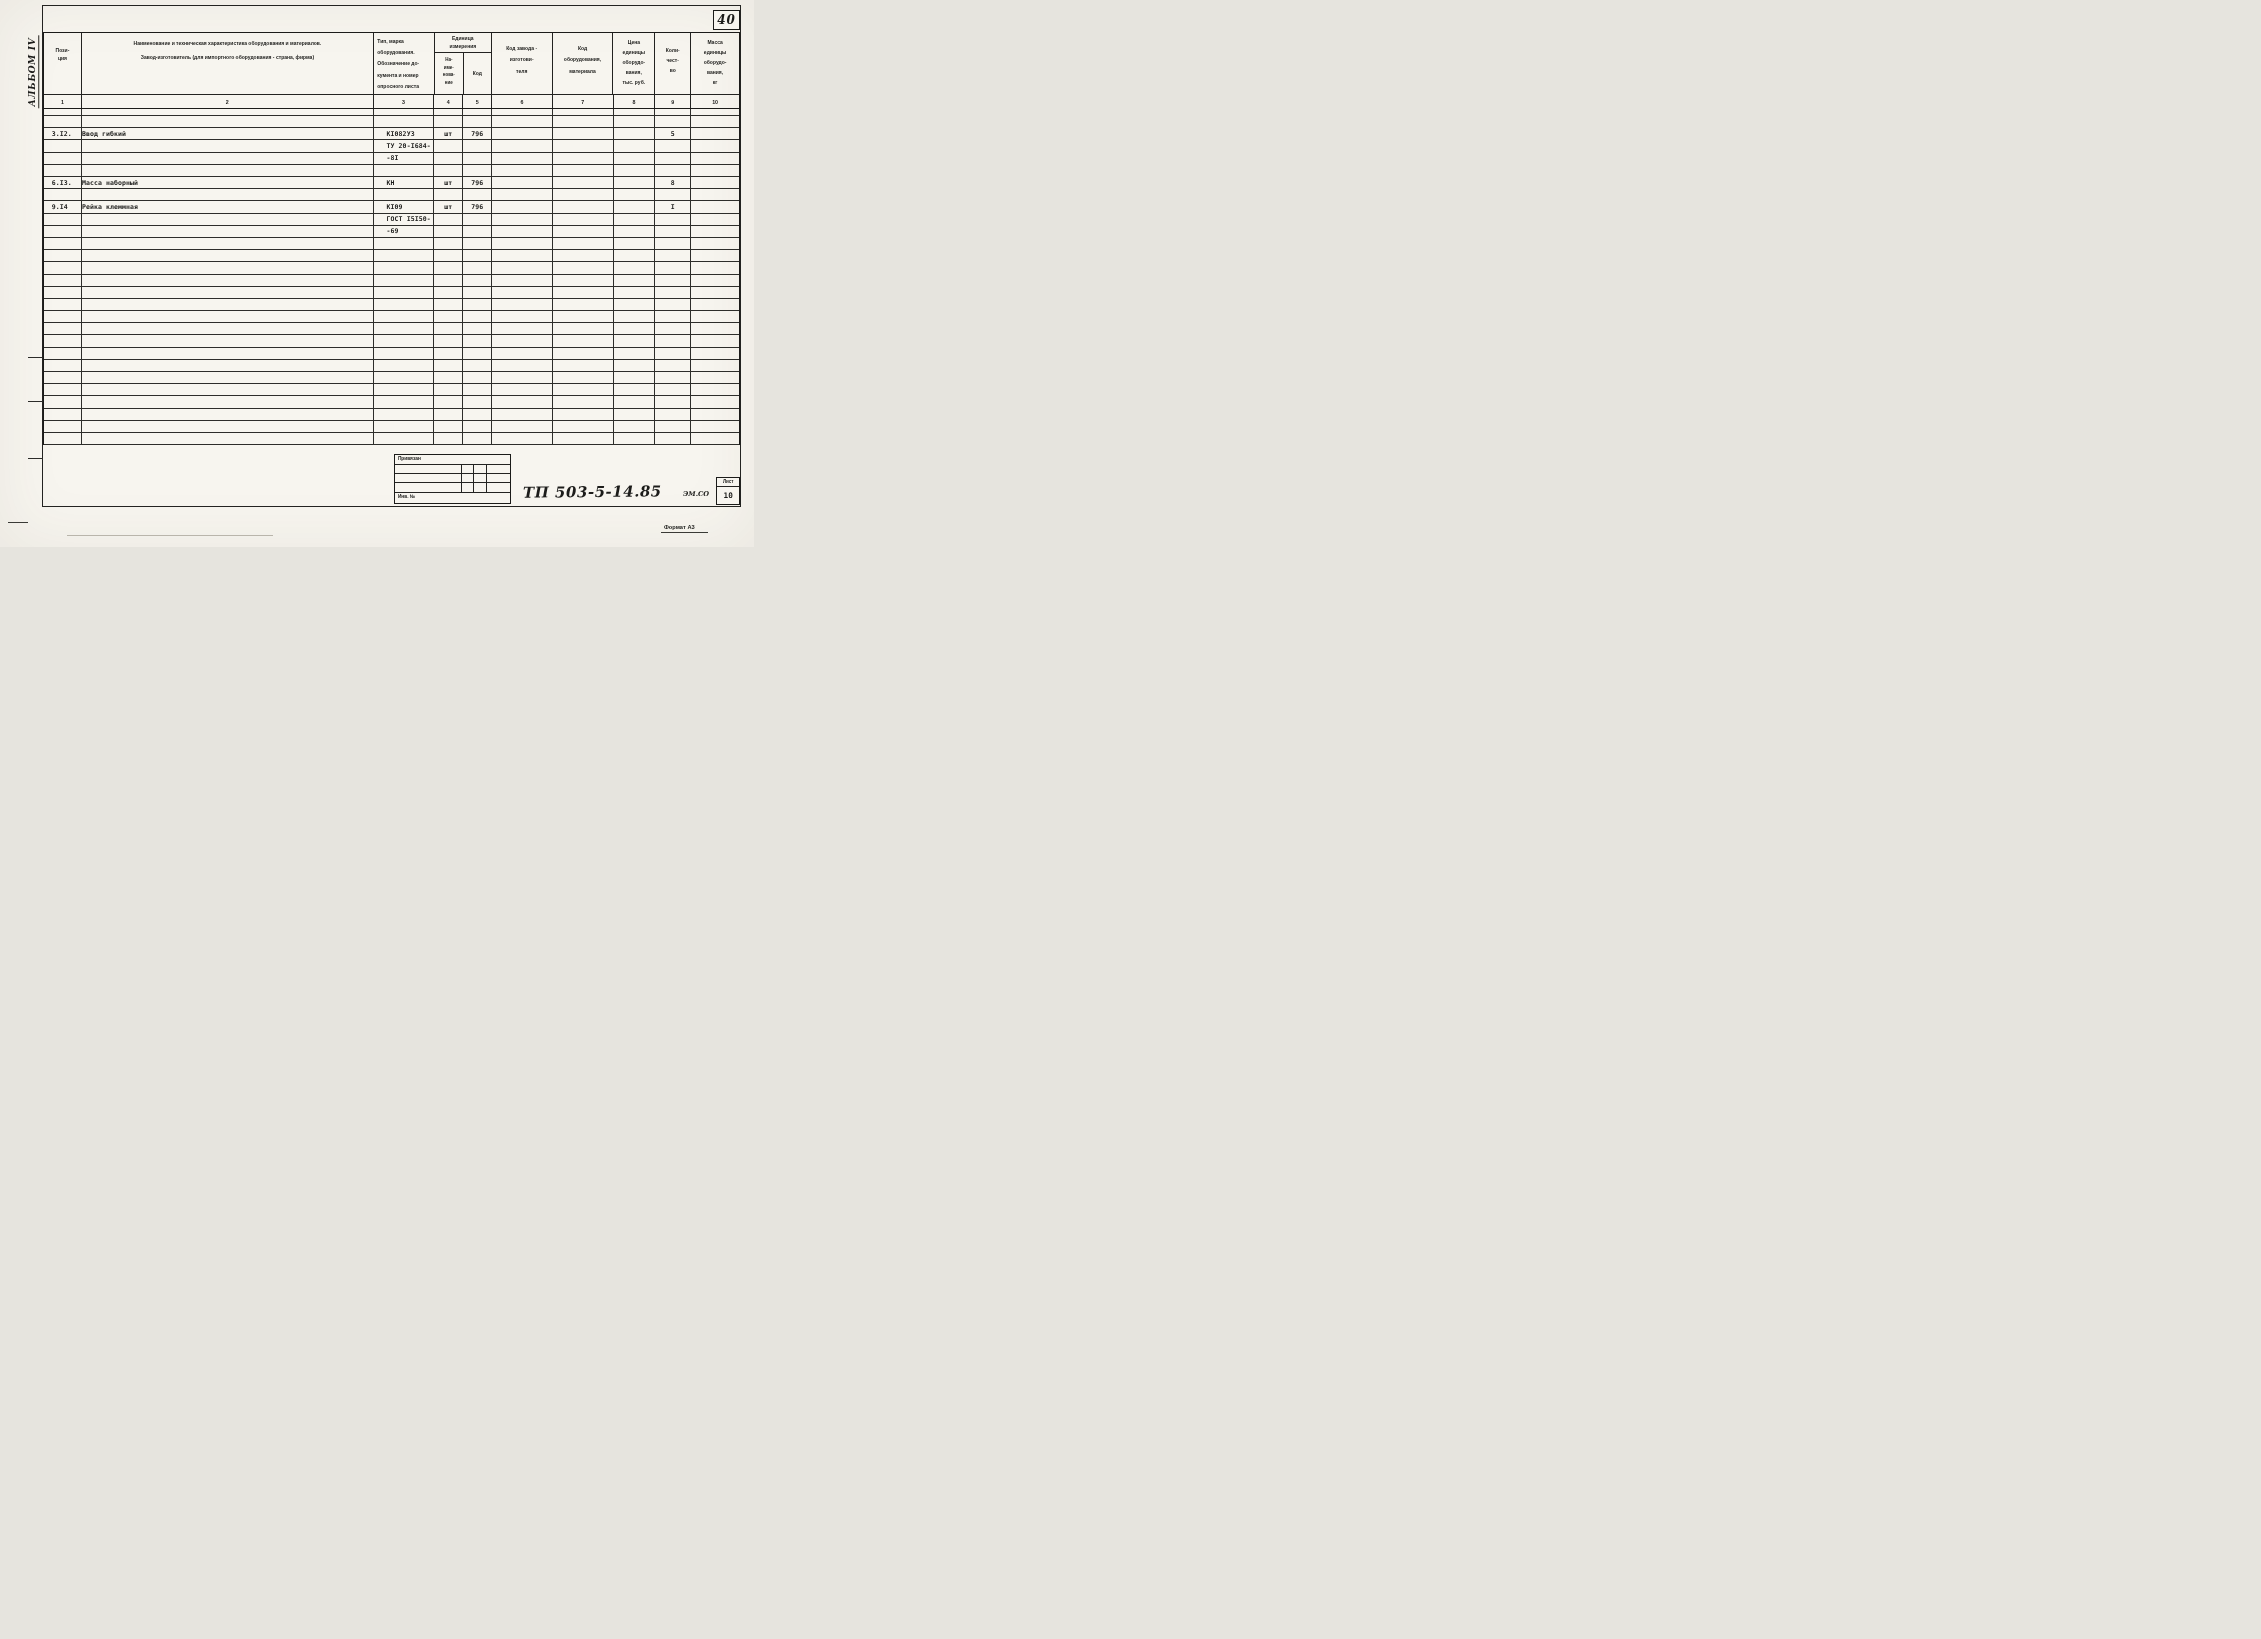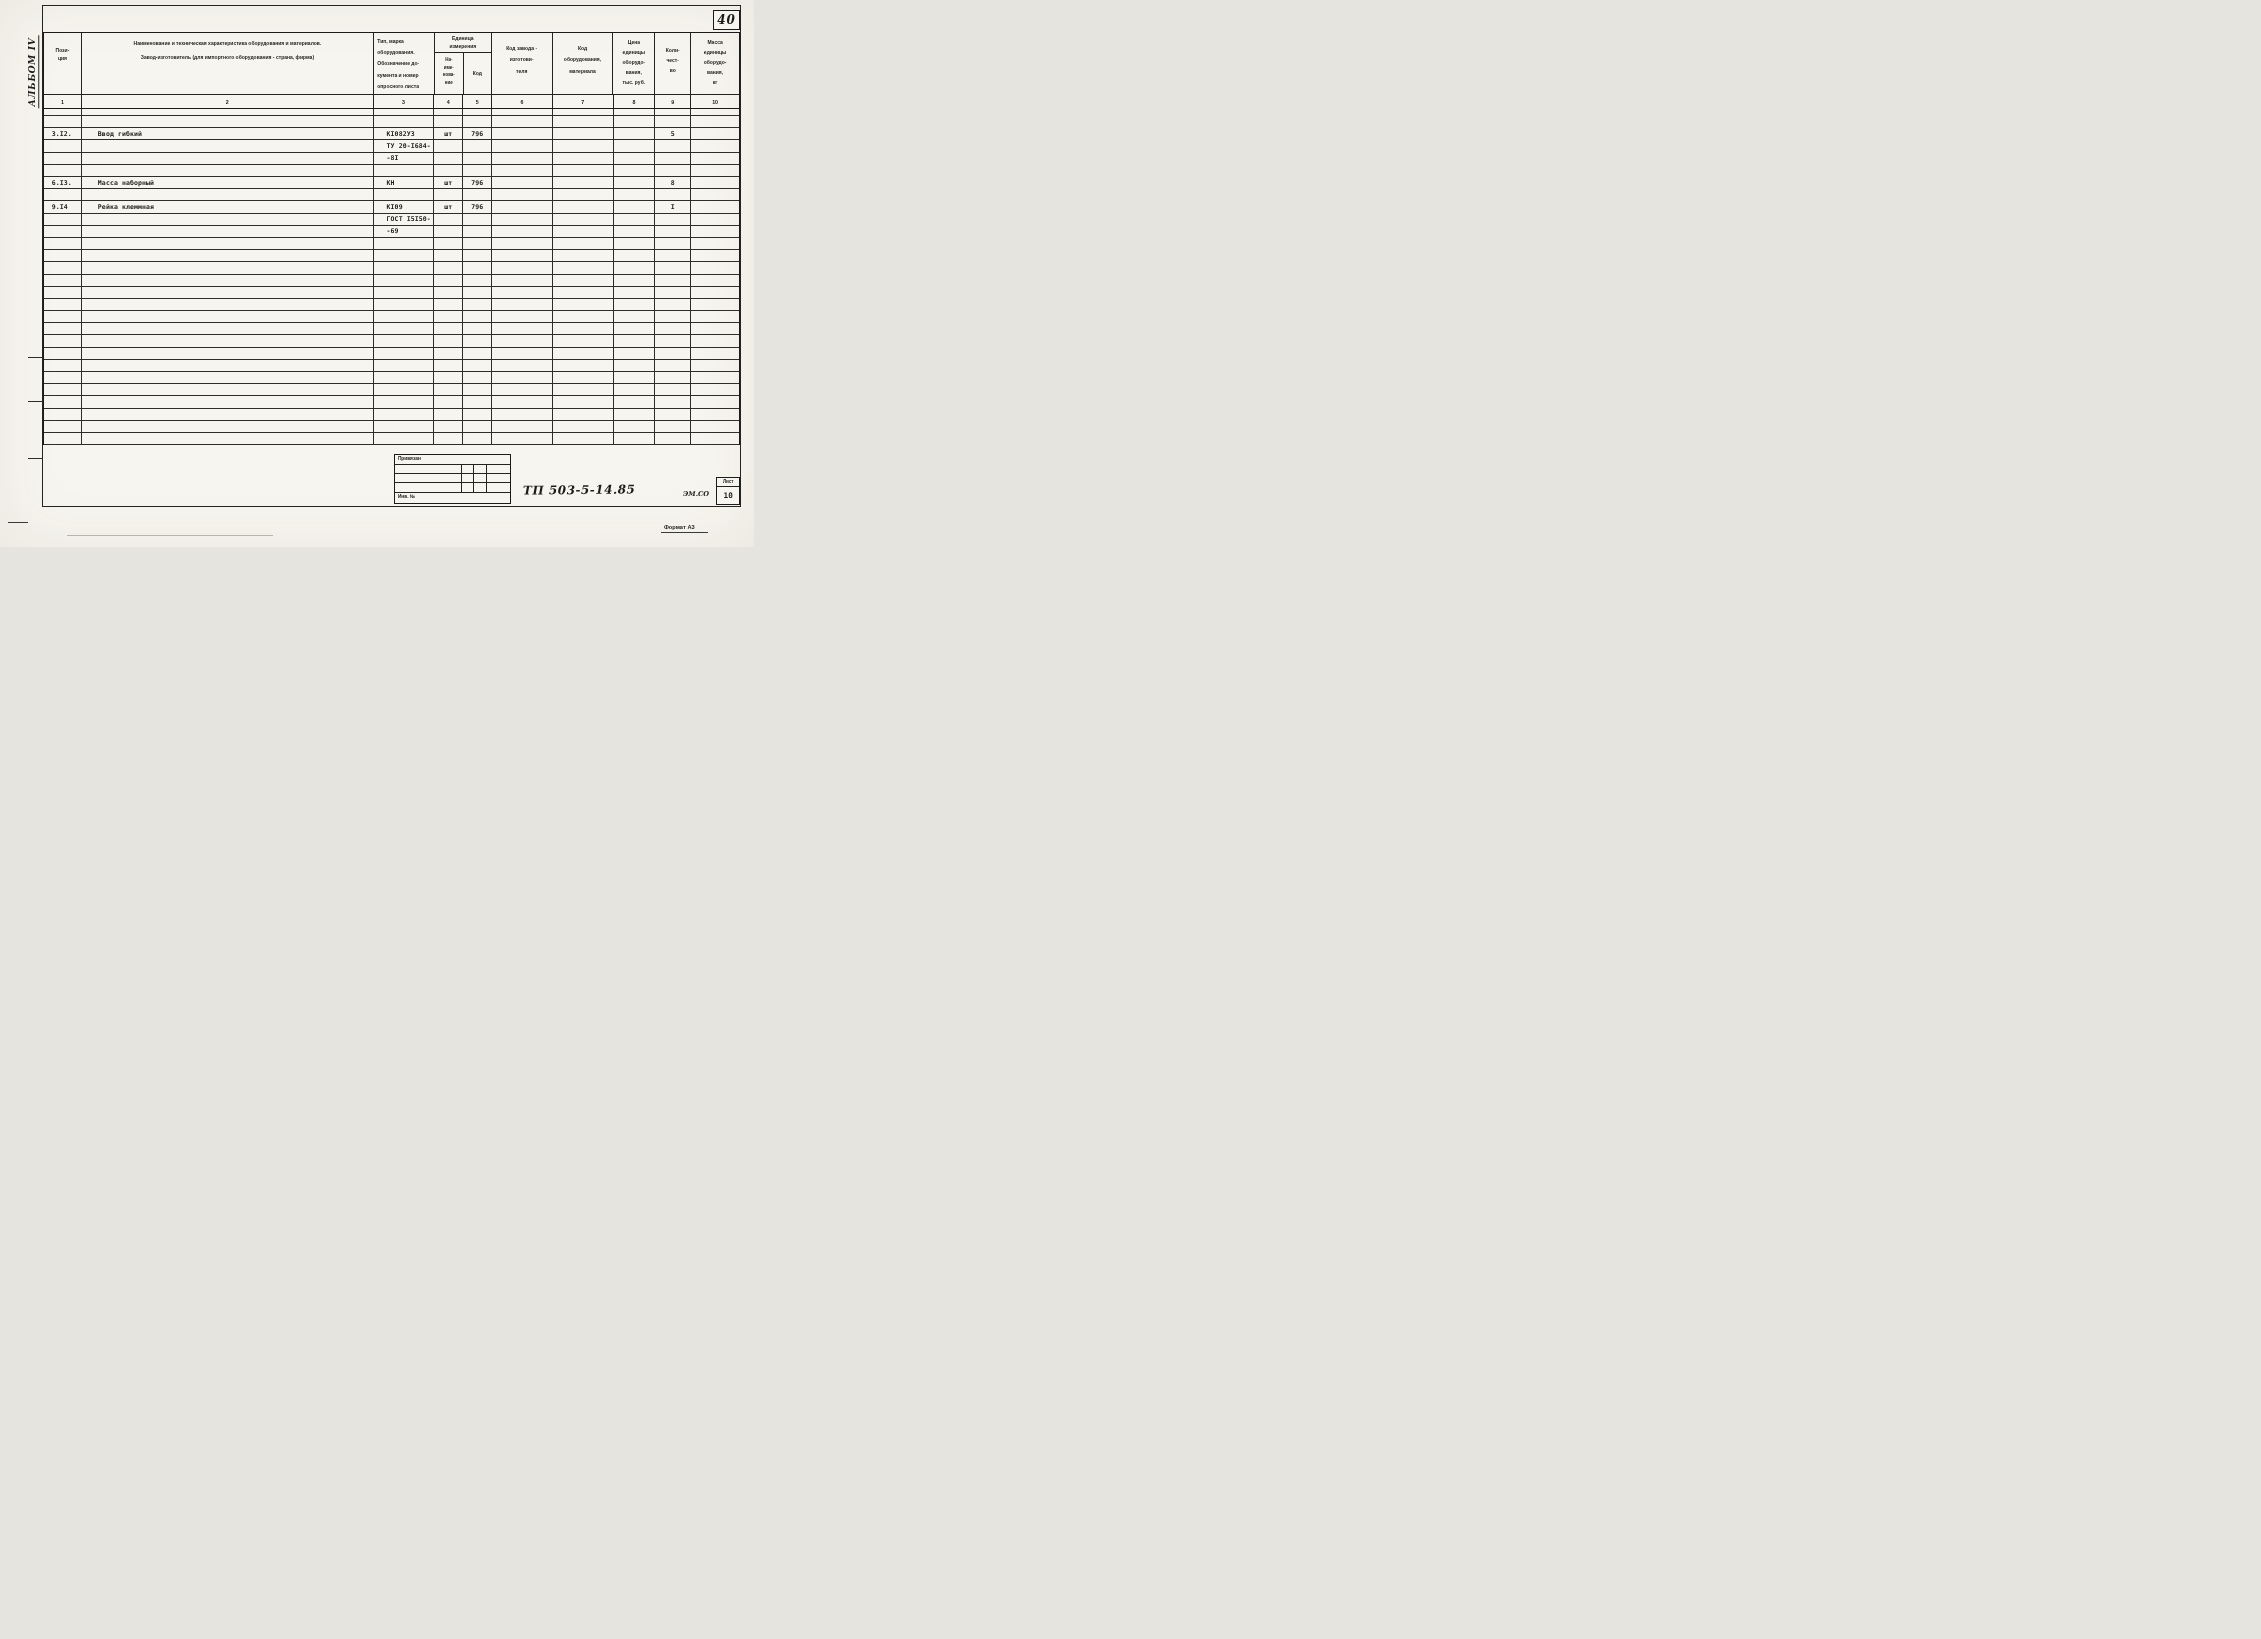--- a/index.html
+++ b/index.html
@@ -42,36 +42,36 @@
   .numrow>div{border-left:0.7px solid #232321;display:flex;align-items:center;justify-content:center;height:100%}
   .numrow>div:first-child{border-left:none}
 
   .trow{display:flex;height:12.2px;border-bottom:0.6px solid #2d2d2a}
   .trow:first-child{height:6.7px}
   .tcell{border-left:0.6px solid #2d2d2a;height:100%;font-family:"DejaVu Sans Mono",monospace;
          font-size:6.5px;font-weight:700;letter-spacing:0.1px;display:flex;align-items:center;
          white-space:nowrap;overflow:visible}
   .tcell:first-child{border-left:none}
   .tcell.c1{padding-left:7.7px}
-  .tcell.c2{padding-left:16px}
+  .tcell.c2{}
   .tcell.c3{padding-left:13px}
   .tcell.c4,.tcell.c5,.tcell.c9{justify-content:center}
 
   .titleblock{position:absolute;left:394px;top:454px;width:117px;height:50px;border:1px solid #1b1b19;
               font-size:4.8px;font-weight:600;background:#f7f5ef}
   .tb-top{height:9.6px;border-bottom:0.6px solid #232321;padding:1.4px 0 0 2.9px}
   .tb-grid{height:28px;display:flex;flex-direction:column}
   .tb-row{flex:1;display:flex;border-bottom:0.6px solid #232321}
   .tb-c{border-left:0.6px solid #232321;height:100%}
   .tb-c:first-child{border-left:none}
   .tb-c1{width:66px}.tb-c2{width:12.4px}.tb-c3{width:13px}.tb-c4{flex:1}
   .tb-bottom{height:10.5px;padding:1.9px 0 0 2.9px}
 
   .doc-code{position:absolute;left:523px;top:483px;font-family:"DejaVu Serif",serif;font-style:italic;
-            font-size:12px;font-weight:600;letter-spacing:0.5px;transform:rotate(-.6deg)}
+            font-size:15px;font-weight:600;letter-spacing:0.5px;transform:rotate(-.6deg)}
   .dept-code{position:absolute;left:683px;top:490px;font-family:"DejaVu Serif",serif;font-style:italic;
              font-size:6.7px;font-weight:600}
   .sheet-box{position:absolute;left:716px;top:477px;width:24.4px;height:28px;border:1px solid #1b1b19;
              display:flex;flex-direction:column;background:#f7f5ef}
   .sheet-label{height:8.6px;border-bottom:0.6px solid #232321;font-size:4.5px;font-weight:600;text-align:center;padding-top:1.4px}
   .sheet-number{flex:1;display:flex;align-items:center;justify-content:center;
                 font-family:"DejaVu Sans Mono",monospace;font-size:7.7px;font-weight:700}
   .format-label{position:absolute;left:664px;top:524px;font-size:5.7px;font-weight:700}
   .format-underline{position:absolute;left:661px;top:532px;width:47px;border-top:0.7px solid #3a3a36}
 

